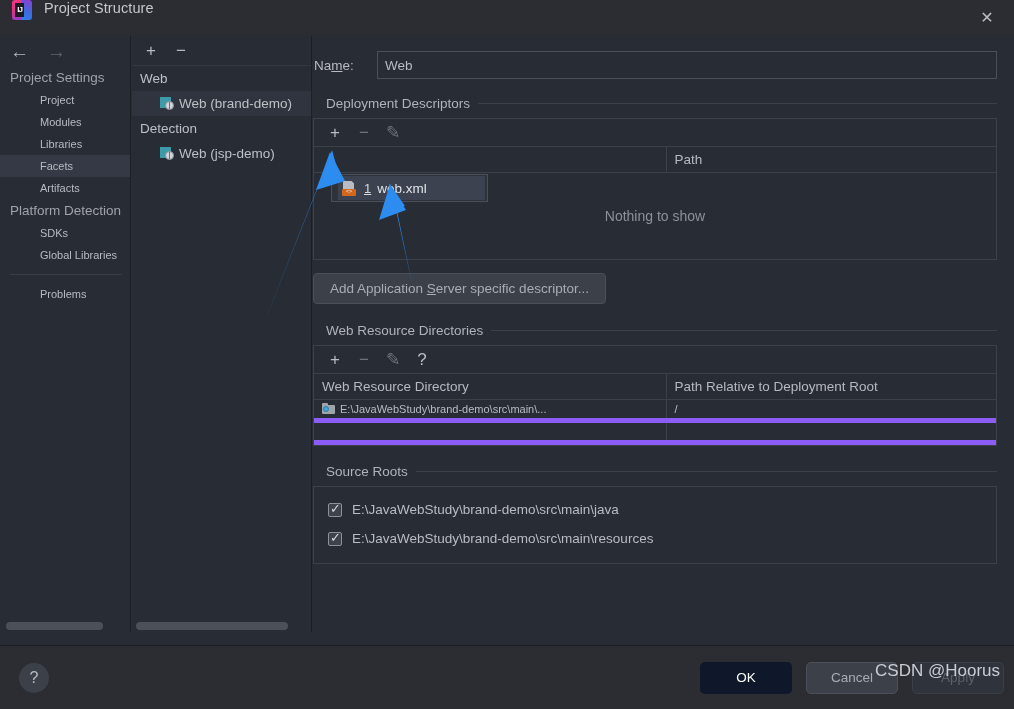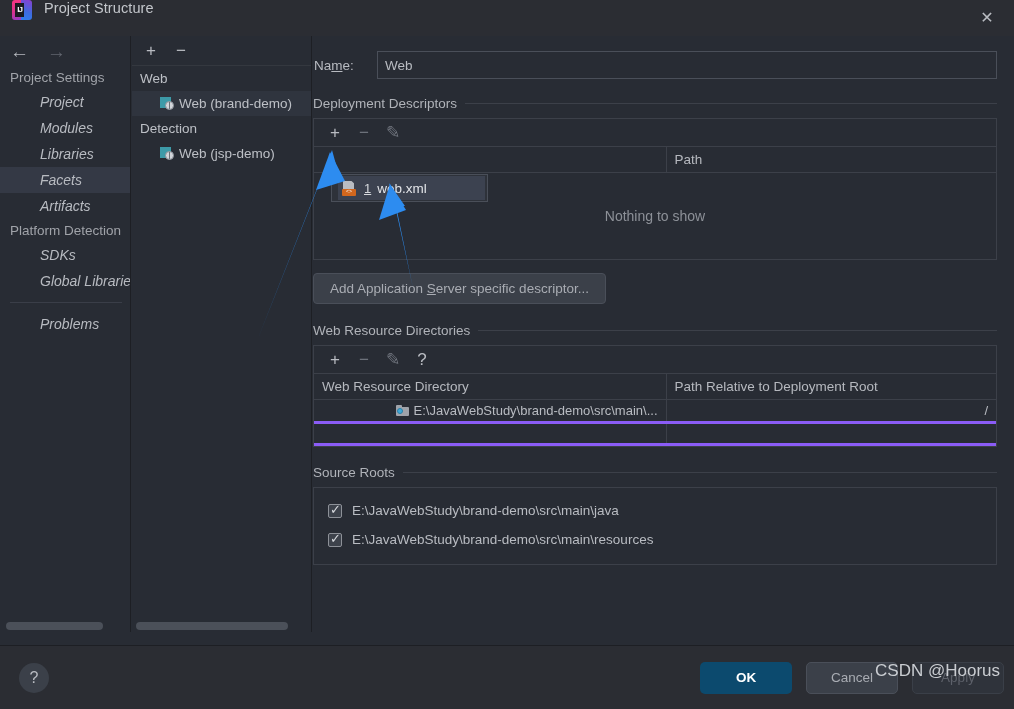--- a/index.html
+++ b/index.html
@@ -51,22 +51,22 @@
     overflow: hidden;
   }
   #nav-arrows { height: 30px; display:flex; align-items:center; padding-left: 10px; gap: 18px; }
   .nav-arrow { font-size: 19px; line-height: 1; color: #b6b9bf; cursor: pointer; }
   .nav-arrow.dim { color: #61656e; }
   .sb-group {
     font-size: 13.5px; color: #a0a3a9; padding: 4px 0 4px 10px;
     white-space: nowrap;
   }
   .sb-item {
-    font-size: 14px; color: #b8bbc1; padding: 5px 0 5px 40px;
-    white-space: nowrap; cursor: pointer; font-style: italic;
+    font-size: 11px; color: #b8bbc1; padding: 5px 0 5px 40px;
+    white-space: nowrap; cursor: pointer;
   }
   .sb-item.selected { background: #343945; }
   .sb-sep { height: 1px; background: #3a3e48; margin: 8px 8px 8px 10px; }
 
   
   #treepanel {
     position: absolute; left: 132px; top: 36px; width: 180px; height: 596px;
     background: #282c34; border-right: 1px solid #1d1f24; overflow: hidden;
   }
   #tree-toolbar { height: 30px; display: flex; align-items: center; gap: 16px; padding-left: 12px;
@@ -95,37 +95,37 @@
   .name-label { font-size: 13.5px; color: #b8bbc1; width: 63px; }
   .name-label u { text-decoration: underline; }
   .name-input {
     flex: 1; height: 28px; background: #282c34; border: 1px solid #4a4f59;
     color: #b9bcc2; font-size: 13.5px; padding: 0 7px;
     font-family: "Liberation Sans", sans-serif;
   }
 
   .section { margin-top: 16px; }
   .section-head { display: flex; align-items: center; gap: 8px; }
-  .section-title { font-size: 13.5px; color: #b0b3b9; white-space: nowrap; }
+  .section-title { font-size: 13.5px; color: #b0b3b9; white-space: nowrap; margin-left: 13px; }
   .section-rule { flex: 1; height: 1px; background: #3c4049; }
 
   .panel-box { border: 1px solid #3c4049; margin-top: 7px; }
   .panel-toolbar { height: 28px; display: flex; align-items: center; gap: 15px; padding-left: 14px;
                    border-bottom: 1px solid #3c4049; }
 
   table.grid { width: 100%; border-collapse: collapse; table-layout: fixed; }
   table.grid th {
     font-weight: normal; font-size: 13.5px; color: #b6b9bf;
     text-align: left; padding: 5px 8px; background: #282c34;
     border-right: 1px solid #3c4049; border-bottom: 1px solid #3c4049;
   }
   table.grid td {
-    font-size: 13px; color: #b9bcc2; padding: 3px 8px;
-    border-right: 1px solid #3c4049; border-bottom: 3px solid #8b5cf6;
-    white-space: nowrap; overflow: hidden; text-align: right;
+    font-size: 11px; color: #b9bcc2; padding: 3px 8px;
+    border-right: 1px solid #3c4049; border-bottom: 5px solid #8b5cf6;
+    white-space: nowrap; overflow: hidden;
   }
   .empty-area { height: 86px; display: flex; align-items: center; justify-content: center;
                 font-size: 14px; color: #8d9198; }
 
   .btn-secondary {
     margin-top: 13px; background: #3b4049; border: 1px solid #4a4f59; border-radius: 4px;
     color: #a9acb3; font-size: 13.5px; padding: 7px 16px; cursor: pointer;
     font-family: "Liberation Sans", sans-serif;
   }
   .btn-secondary u { text-decoration: underline; }
@@ -175,21 +175,21 @@
     width: 30px; height: 30px; border-radius: 50%; background: #3b4049;
     margin-left: 19px; display: flex; align-items: center; justify-content: center;
     color: #b9bcc2; font-size: 16px; cursor: pointer;
   }
   #dlg-buttons { margin-left: auto; margin-right: 10px; display: flex; gap: 14px; }
   .dlg-btn {
     min-width: 92px; height: 32px; border-radius: 5px; font-size: 13.5px;
     display: flex; align-items: center; justify-content: center; cursor: pointer;
     font-family: "Liberation Sans", sans-serif; border: 1px solid transparent;
   }
-  .dlg-btn.primary { background: #0c4a6e; color: #ffffff; font-weight: bold; }
+  .dlg-btn.primary { background: #0f172a; color: #ffffff; font-weight: normal; }
   .dlg-btn.normal  { background: #3b4049; color: #a9acb3; border-color:#4a4f59; }
   .dlg-btn.disabled{ background: #2f333b; color: #5d616a; border-color:#3a3f48; }
 
   
   #arrows { position: absolute; left:0; top:0; width:1014px; height:709px; pointer-events:none; z-index: 60; }
 
   
   #watermark {
     position: absolute; right: 14px; bottom: 28px; z-index: 70;
     font-size: 17px; color: #d7dade; opacity: .92;

